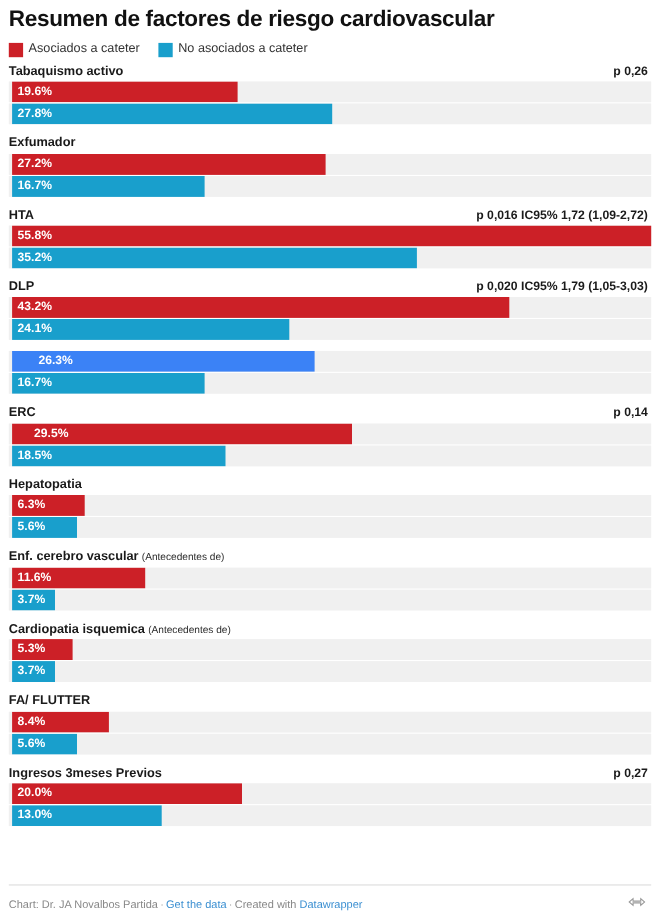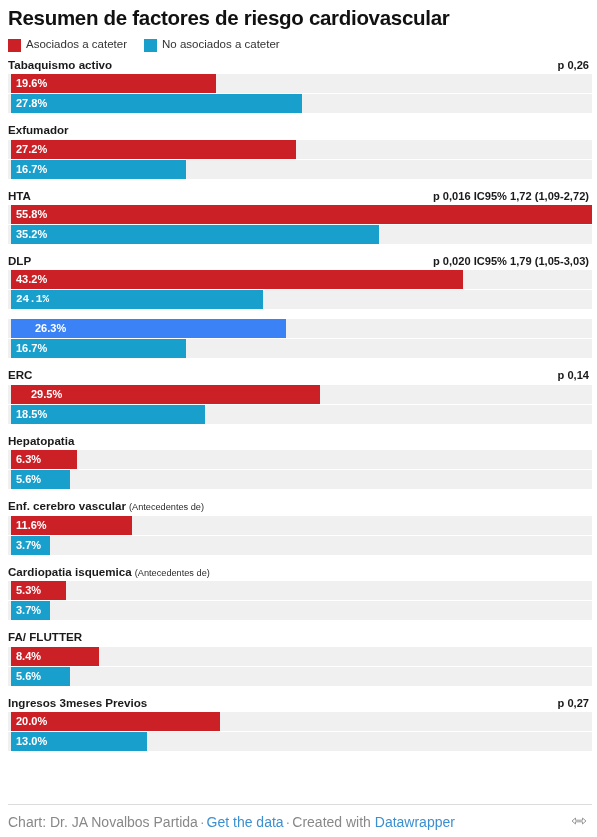--- a/index.html
+++ b/index.html
@@ -124,21 +124,21 @@
     border-top: 1px solid #dcdcdc;
     margin-top: 9px;
     padding-top: 8px;
     padding-bottom: 6px;
     display: flex;
     align-items: center;
     justify-content: space-between;
     padding-right: 5px;
   }
   .footer-credit {
-    font-size: 14px;
+    font-size: 10px;
     color: #888888;
     white-space: nowrap;
   }
   .footer-link {
     color: #3b8fd1;
     text-decoration: none;
   }
   .footer-sep {
     color: #999999;
     padding: 0 2px;
@@ -220,21 +220,21 @@
         <div class="group-head">
           <div class="group-label">DLP</div>
           <div class="group-stat">p 0,020  IC95% 1,79 (1,05-3,03)</div>
         </div>
         <div class="bar-track">
           <div class="bar-fill" style="background: rgb(204, 32, 39); width: 77.4194%;">
             <span class="bar-value">43.2%</span>
           </div>
         </div>
         <div class="bar-track">
-          <div class="bar-fill" style="background: rgb(25, 159, 204); width: 43.19%; font-family: Liberation Mono, monospace;">
+          <div class="bar-fill" style="background: rgb(25, 159, 204); width: 43.19%;">
             <span class="bar-value">24.1%</span>
           </div>
         </div>
       </div>
       <div class="bar-group">
         <div class="bar-track">
           <div class="bar-fill" style="background: #3b82f6; width: 47.1326%; padding-left: 24px;">
             <span class="bar-value">26.3%</span>
           </div>
         </div>

